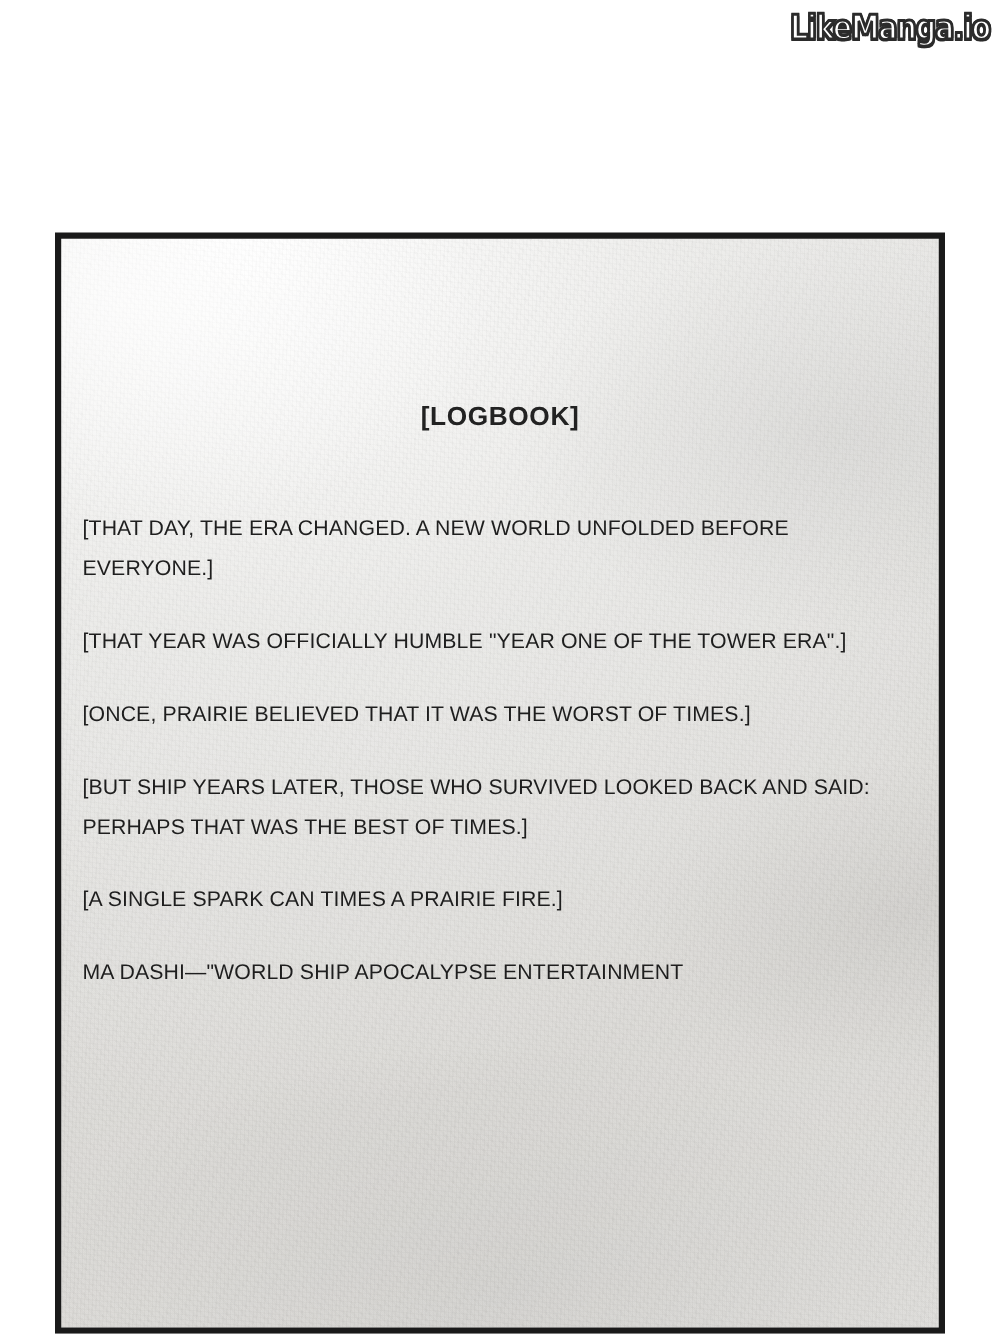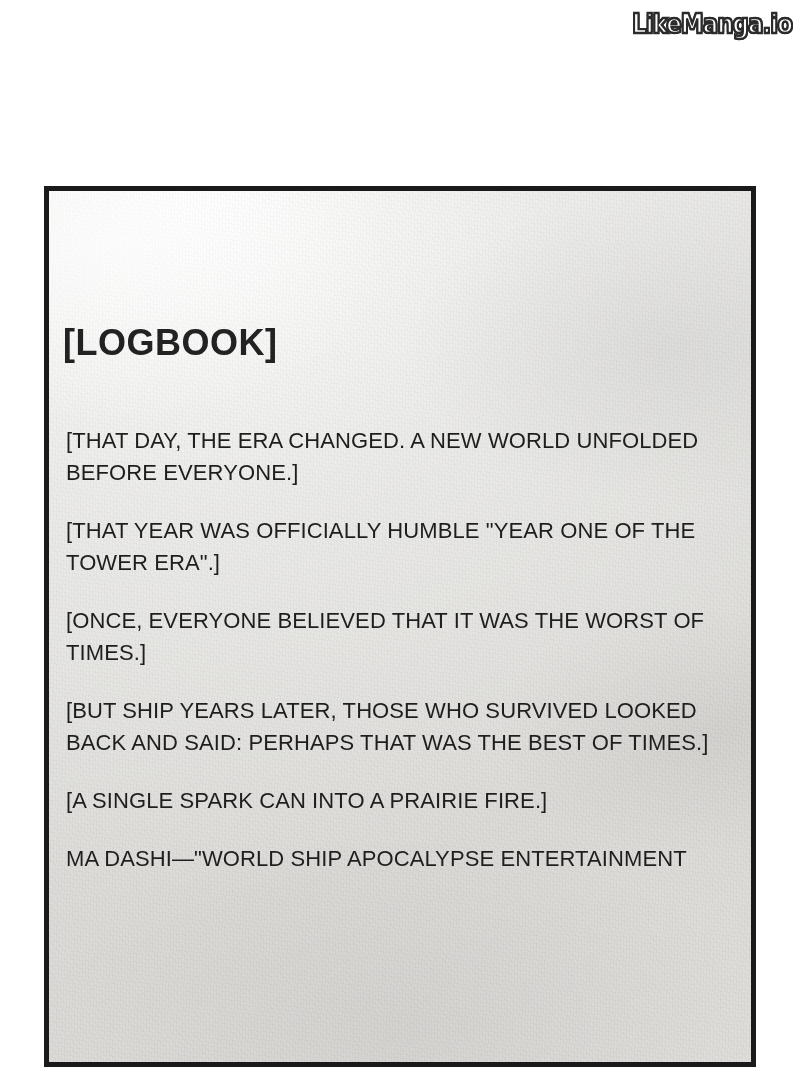--- a/index.html
+++ b/index.html
@@ -74,34 +74,35 @@
     pointer-events: none;
   }
 
   .doc {
     position: relative;
     z-index: 2;
     padding: 0 14px 0 14px;
   }
 
   .doc-title {
-    font-size: 36px;
+    text-align: center;
+    font-size: 21px;
     color: #222222;
     letter-spacing: 0.5px;
     margin: 131px 0 0 0;
     font-family: "Liberation Sans", sans-serif;
   }
 
   .body-block {
     margin: 0;
     padding: 0 2px 0 3px;
   }
 
   .para {
-    font-size: 22px;
+    font-size: 17px;
     line-height: 31.5px;
     color: #1e1e1e;
     margin: 0 16px 27px 0;
     letter-spacing: 0.1px;
   }
   .para.first { margin-top: 61px; }
   .para.tight { margin-bottom: 26px; }
   .para.last { margin-bottom: 0; }
 </style>
 </head>
@@ -110,20 +111,20 @@
 <div class="watermark">LikeManga.io</div>
 
 <div class="panel">
   <div class="doc">
 
     <h1 class="doc-title">[LOGBOOK]</h1>
 
     <div class="body-block">
       <p class="para first">[THAT DAY, THE ERA CHANGED. A NEW WORLD UNFOLDED BEFORE EVERYONE.]</p>
       <p class="para">[THAT YEAR WAS OFFICIALLY HUMBLE "YEAR ONE OF THE TOWER ERA".]</p>
-      <p class="para">[ONCE, EVERYONE BELIEVED THAT IT WAS THE WORST OF TIMES.]</p>
+      <p class="para">[ONCE, PRAIRIE BELIEVED THAT IT WAS THE WORST OF TIMES.]</p>
       <p class="para">[BUT SHIP YEARS LATER, THOSE WHO SURVIVED LOOKED BACK AND SAID: PERHAPS THAT WAS THE BEST OF TIMES.]</p>
-      <p class="para tight">[A SINGLE SPARK CAN INTO A PRAIRIE FIRE.]</p>
+      <p class="para tight">[A SINGLE SPARK CAN TIMES A PRAIRIE FIRE.]</p>
       <p class="para last">MA DASHI—"WORLD SHIP APOCALYPSE ENTERTAINMENT</p>
     </div>
 
   </div>
 </div>
 
 </body></html>

